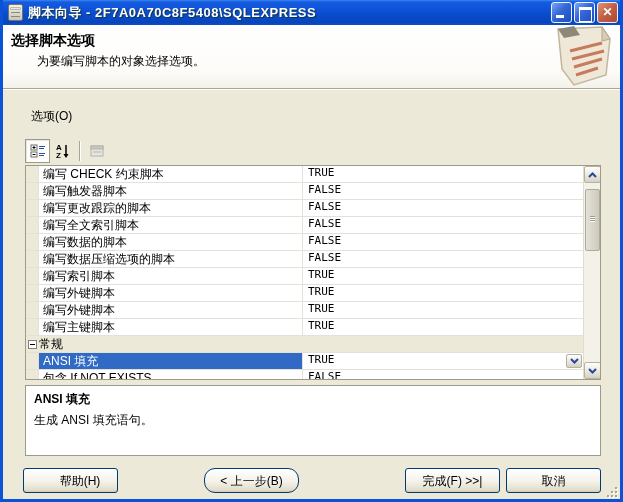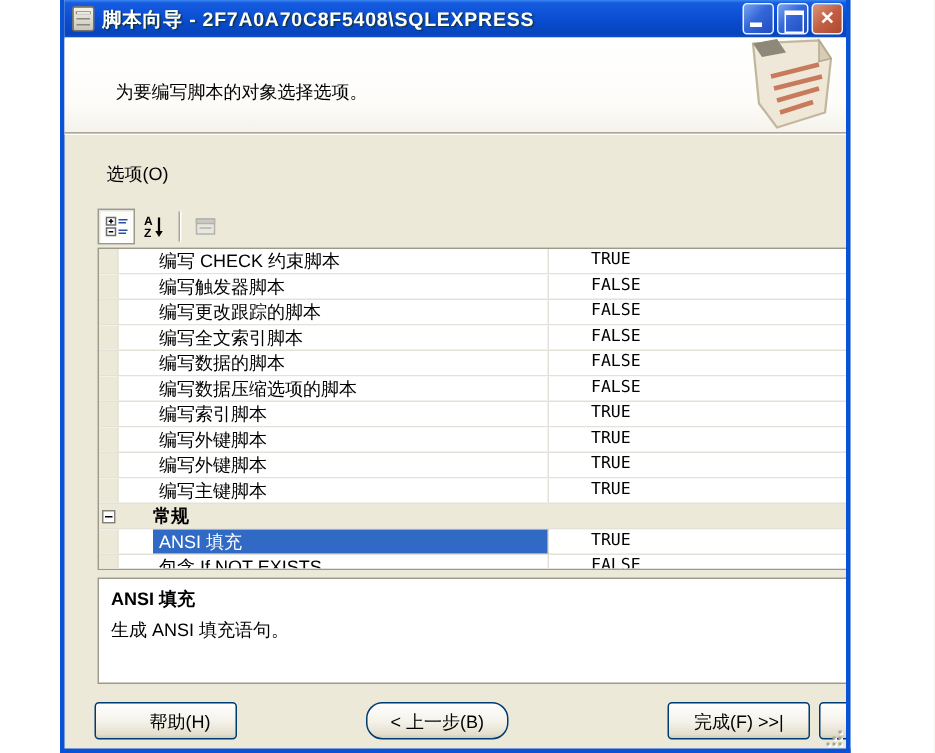--- a/index.html
+++ b/index.html
@@ -1,21 +1,21 @@
 <!DOCTYPE html>
 <html><head>
 <meta charset="utf-8">
 <style>
   * { box-sizing: border-box; margin: 0; padding: 0; }
   html,body { width:623px; height:502px; }
   body { font-family: "Liberation Sans", sans-serif; font-size:12px; background:#fff; }
 
-  .window { position:relative; width:527px; height:502px;
+  .window { position:relative; width:623px; height:502px;
     border-left:3px solid #0A52D6; border-right:3px solid #0A52D6; border-bottom:3px solid #0A52D6;
-    background:#ECE9D8; overflow:hidden;margin-left:40px; }
+    background:#ECE9D8; overflow:hidden; }
 
   
   .titlebar { position:absolute; top:0; left:-3px; right:-3px; height:25px;
     background:linear-gradient(180deg,#3A86F0 0%,#155BE0 8%,#0A4CD0 55%,#0845BC 90%,#0A4ECB 100%);
     display:flex; align-items:center; padding:0 5px; }
   .app-icon { width:15px; height:17px; margin:0 5px 0 3px; flex:none;
     background:linear-gradient(180deg,#F4F2EA,#C9C6BA); border:1px solid #76736A; border-radius:2px; position:relative; }
   .app-icon::before { content:""; position:absolute; left:2px; right:2px; top:3px; height:1px;
     box-shadow:0 0 0 0.5px #8A877C, 0 4px 0 0 #8A877C, 0 8px 0 0 #8A877C; }
   .title-text { color:#fff; font-weight:bold; font-size:13px; letter-spacing:0.5px;
@@ -45,28 +45,28 @@
   .toolbar { position:absolute; left:22px; top:138px; height:26px; display:flex; align-items:center; }
   .tool-btn { width:25px; height:24px; display:flex; align-items:center; justify-content:center; background:transparent; border:1px solid transparent; }
   .tool-btn.pressed { background:#FDFDFB; border:1px solid #9C9A8B; box-shadow:inset 1px 1px 0 #E8E6DC; }
   .tool-sep { width:1px; height:20px; background:#A9A695; box-shadow:1px 0 0 #FFF; margin:0 4px; }
   .tool-btn.disabled { opacity:0.55; filter:grayscale(1); }
 
   
   .grid { position:absolute; left:22px; top:165px; width:576px; height:215px;
     border:1px solid #9C9A8B; background:#fff; overflow:hidden; }
   .grid-rows { position:absolute; left:0; top:0; right:17px; bottom:0; overflow:hidden; background:#fff; }
-  .grow { display:flex; height:17px; border-bottom:1px solid #E3E1D8; background:#fff; position:relative;gap:23px; }
+  .grow { display:flex; height:17px; border-bottom:1px solid #E3E1D8; background:#fff; position:relative; }
   .gmargin { width:13px; flex:none; background:#ECE9D8; border-right:1px solid #E3E1D8; }
   .gname { width:264px; flex:none; border-right:1px solid #E3E1D8; padding:1px 2px 0 4px;
     font-size:12px; line-height:14px; white-space:nowrap; overflow:hidden; color:#000; }
   .gval { flex:1; padding:0 2px 0 5px; font-family:"DejaVu Sans Mono", monospace; font-size:11px; line-height:13px; color:#000; white-space:nowrap; overflow:hidden; }
   .grow.category { background:#ECE9D8; }
   .grow.category .gmargin { border-right:none; }
-  .grow.category .catname { flex:1; font-weight:bold; font-size:12px; line-height:15px; padding-top:1px; color:#000; }
+  .grow.category .catname { flex:1; font-weight:normal; font-size:12px; line-height:15px; padding-top:1px; color:#000; }
   .expand-box { position:absolute; left:2px; top:4px; width:9px; height:9px; background:#fff;
     border:1px solid #848278; font-size:9px; line-height:7px; text-align:center; color:#000; }
   .expand-box::before { content:""; position:absolute; left:1px; right:1px; top:3px; height:1px; background:#000; }
   .grow.selected .gname { background:#316AC5; color:#fff; }
   .dropdown-btn { position:absolute; right:1px; top:1px; width:16px; height:14px;
     border:1px solid #B5B2A4; border-radius:2px;
     background:linear-gradient(180deg,#FEFEFD,#E8E5D8 60%,#D5D1C0); display:flex; align-items:center; justify-content:center; }
 
   
   .vscroll { position:absolute; right:0; top:0; bottom:0; width:17px; background:#F3F1E8;
@@ -109,20 +109,21 @@
     <span class="app-icon"></span>
     <span class="title-text">脚本向导 - 2F7A0A70C8F5408\SQLEXPRESS</span>
     <span class="tb-btns">
       <button class="tb-btn glyph-min"></button>
       <button class="tb-btn glyph-max"></button>
       <button class="tb-btn close glyph-close"></button>
     </span>
   </div>
 
   <div class="header">
+    <div class="header-title">选择脚本选项</div>
     <div class="header-sub">为要编写脚本的对象选择选项。</div>
     <svg class="header-art" viewBox="0 0 78 63">
       <polygon points="18,4 62,2 70,14 66,50 34,60 22,44" fill="#EFE8D8" stroke="#C2B79D" stroke-width="1.5"></polygon>
       <polygon points="18,4 34,1 40,10 24,13" fill="#8E887A"></polygon>
       <line x1="30" y1="26" x2="62" y2="18" stroke="#C77B5C" stroke-width="3"></line>
       <line x1="32" y1="34" x2="64" y2="26" stroke="#C77B5C" stroke-width="3"></line>
       <line x1="34" y1="42" x2="62" y2="34" stroke="#C77B5C" stroke-width="3"></line>
       <line x1="36" y1="50" x2="58" y2="43" stroke="#C77B5C" stroke-width="3"></line>
       <path d="M62,2 L70,14 L62,16 Z" fill="#D8CDB4" stroke="#B3A88C"></path>
     </svg>

